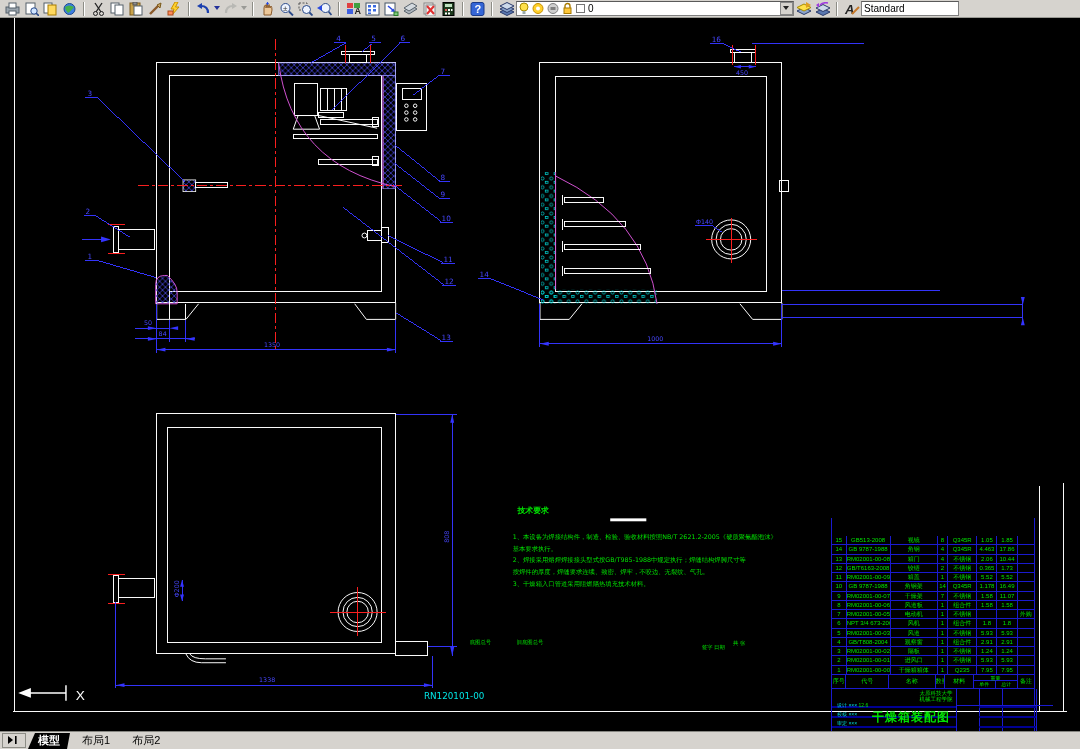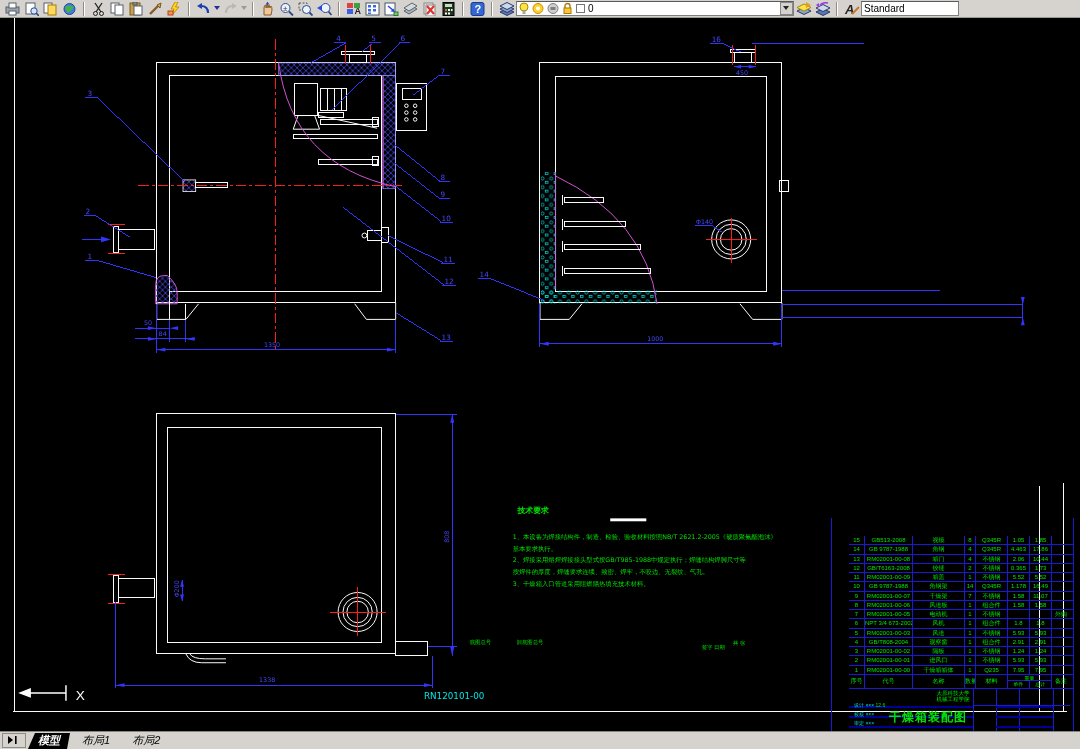--- a/index.html
+++ b/index.html
@@ -29,22 +29,22 @@
   .bf { fill:#3434ff; stroke:none; }
   .r  { stroke:#ff2020; fill:none; stroke-width:1; shape-rendering:crispEdges; }
   .rd { stroke:#ff2020; fill:none; stroke-width:1; stroke-dasharray:11 3 3 3; shape-rendering:crispEdges; }
   .m  { stroke:#d553d5; fill:none; stroke-width:1; }
   .tb { fill:#4747ff; font:7.5px "DejaVu Sans",sans-serif; }
   .td { fill:#4747ff; font:6.5px "DejaVu Sans",sans-serif; }
   .tg { fill:#00e400; font:6.5px "DejaVu Sans",sans-serif; }
   .tc { fill:#00e5e5; font:9px "DejaVu Sans",sans-serif; }
 
   
-  #bomwrap { position:absolute; left:831px; top:500px; width:243px; height:229px; z-index:5;
-             border:1px solid #1a1ad0; border-top:none; color:#00e400;padding-left:17px; }
+  #bomwrap { position:absolute; left:831px; top:500px; width:204px; height:229px; z-index:5;
+             border:1px solid #1a1ad0; border-top:none; color:#00e400; }
   .brow { display:flex; height:9.266px; border-bottom:1px solid #1a1ad0; overflow:hidden; }
   .bc { display:block; height:100%; border-right:1px solid #1a1ad0; font-size:6px; line-height:8px;
         text-align:center; white-space:nowrap; overflow:hidden; color:#00e400; }
   .w16{width:16px;} .w48{width:48px;} .w52{width:52px;} .w11{width:11px;} .w32{width:32px;} .w22{width:22px;} .w18{width:18px;border-right:none;}
   #bomrows { margin-top:18px; }
   #bomhead { display:flex; height:14px; border-bottom:1px solid #1a1ad0; font-size:5.5px; }
   #bomhead .bc { line-height:13px; }
   .wgt { width:44px; display:flex; flex-direction:column; border-right:1px solid #1a1ad0; }
   .wgt .top { height:6px; text-align:center; font-size:5px; line-height:6px; border-bottom:1px solid #1a1ad0; }
   .wgt .sub { display:flex; flex:1; }
@@ -60,21 +60,21 @@
   .tb-row { position:absolute; left:5px; font-size:5px; line-height:6px; color:#00dcdc; white-space:nowrap; }
   .tb-row .dt { color:#00e400; }
   .tb-approve { position:absolute; left:28px; top:48px; font-size:5.5px; color:#00e400; }
 
   
   #tabbar { position:absolute; left:0; top:731px; width:1080px; height:18px; background:#d6d3ce;
             border-top:1px solid #868681; display:flex; align-items:flex-end; z-index:30; }
   #tabnav { width:24px; height:15px; margin:0 2px 1px 2px; background:#d6d3ce; border:1px solid #8d8d86;
             display:flex; align-items:center; justify-content:center; }
   .tab { height:16px; padding:0 10px; margin-right:2px; font-size:11px; line-height:15px;
-         clip-path:polygon(7px 0, 100% 0, calc(100% - 3px) 100%, 0 100%); background:#d6d3ce; color:#000;font-style:italic; }
+         clip-path:polygon(7px 0, 100% 0, calc(100% - 3px) 100%, 0 100%); background:#d6d3ce; color:#000; }
   .tab.active { background:#000; color:#fff; font-weight:bold; }
 </style>
 </head>
 <body>
 
 <div id="app">
 
   <div id="toolbar">
     <div class="tbi">
         <svg width="15" height="14">

